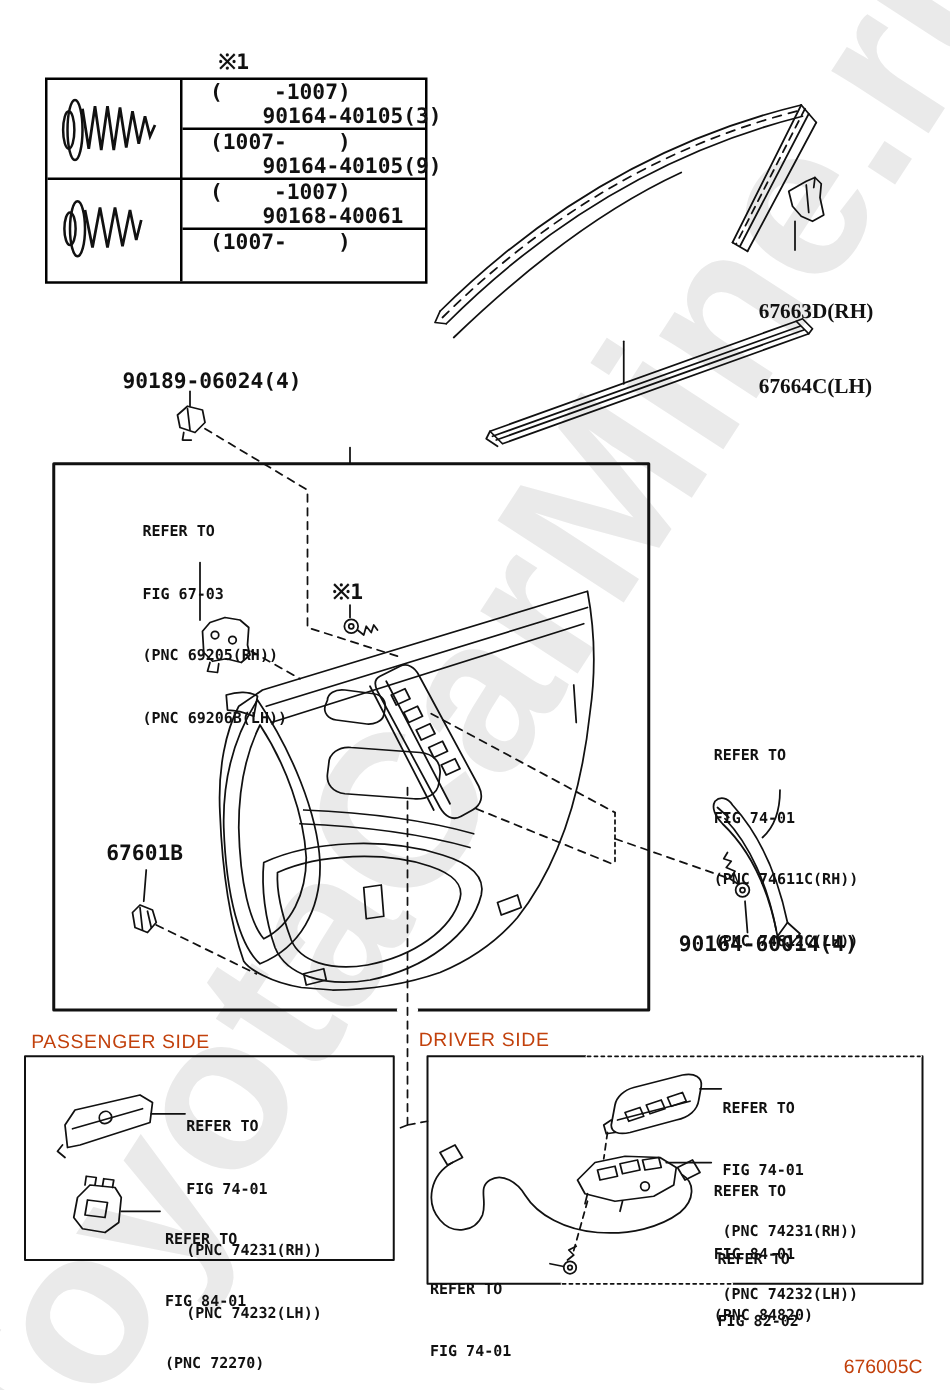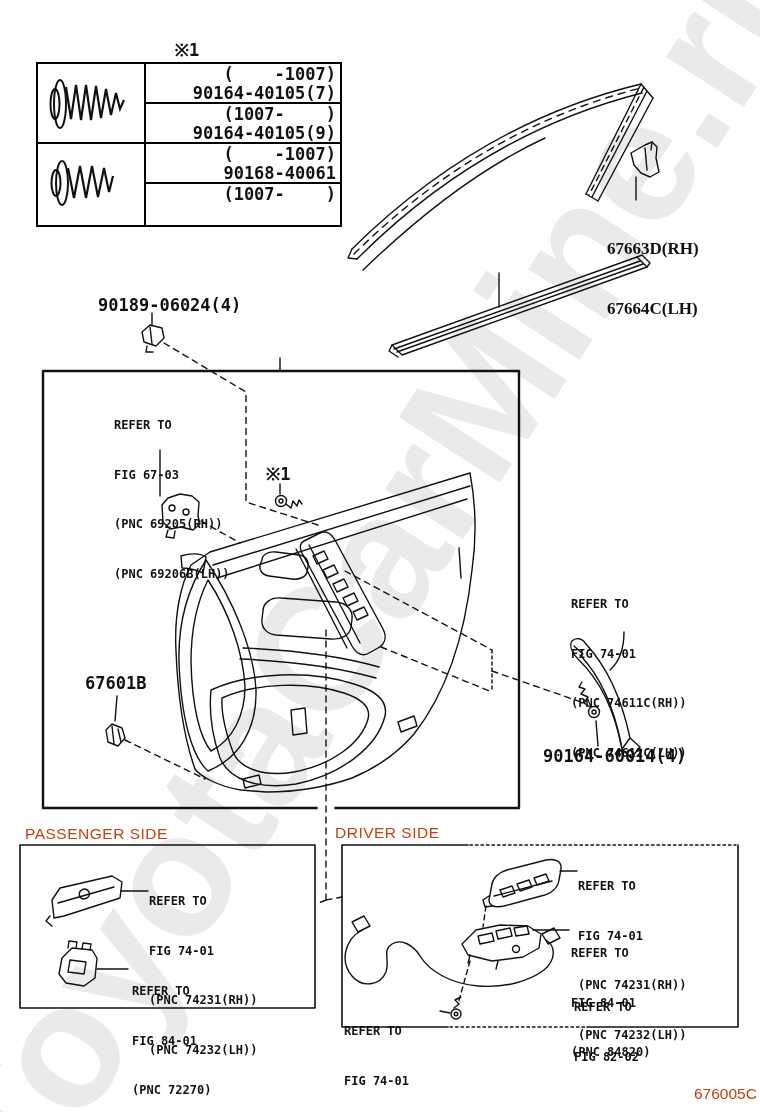--- a/index.html
+++ b/index.html
@@ -14,21 +14,21 @@
   .ref{font-size:12px;line-height:16.5px;}
   .sans{position:absolute;font:400 15.5px/18px "Liberation Sans",sans-serif;color:#c2410c;
         letter-spacing:.5px;white-space:pre;z-index:3;}
   
   #ftable{position:absolute;left:36px;top:62px;width:302px;height:161px;
           border:2.5px solid #000;z-index:2;background:transparent;}
   #ftable .vdiv{position:absolute;left:106px;top:0;bottom:0;width:2px;background:#000;}
   #ftable .hmain{position:absolute;left:0;right:0;top:78px;height:2px;background:#000;}
   #ftable .hsub1{position:absolute;left:108px;right:0;top:38px;height:1.5px;background:#000;}
   #ftable .hsub2{position:absolute;left:108px;right:0;top:118px;height:1.5px;background:#000;}
-  .fcell{position:absolute;left:110px;width:188px;height:40px;text-align:right;}
+  .fcell{position:absolute;left:128px;width:188px;height:40px;}
   .fcell .range{font:700 17px/19px "DejaVu Sans Mono","Liberation Mono",monospace;
                 color:#111;white-space:pre;padding-left:2px;}
   .fcell .part{font:700 17px/19px "DejaVu Sans Mono","Liberation Mono",monospace;
                color:#111;white-space:pre;padding-left:44px;}
   .ficon{position:absolute;left:8px;width:92px;height:66px;}
 </style>
 </head>
 <body>
 
 <div id="page">
@@ -229,21 +229,21 @@
       <path d="M20,16 L25,48 L30,14 L35,49 L40,14 L45,49 L50,15 L55,47 L60,18 L65,44 L70,22 L74,38 L78,29" stroke-width="2.2"></path>
     </svg>
     <svg class="ficon" style="top:86px;" viewBox="0 0 92 66" fill="none" stroke="#111">
       <ellipse cx="16" cy="33" rx="6" ry="22" stroke-width="2"></ellipse>
       <ellipse cx="10" cy="33" rx="4.5" ry="13" stroke-width="2"></ellipse>
       <path d="M22,18 L28,48 L34,16 L40,48 L46,16 L52,47 L58,18 L63,42 L67,26" stroke-width="2.2"></path>
     </svg>
 
     <div class="fcell" style="top:1px;">
       <div class="range">(    -1007)</div>
-      <div class="part">90164-40105(7)</div>
+      <div class="part">90164-40105(3)</div>
     </div>
     <div class="fcell" style="top:41px;">
       <div class="range">(1007-    )</div>
       <div class="part">90164-40105(9)</div>
     </div>
     <div class="fcell" style="top:81px;">
       <div class="range">(    -1007)</div>
       <div class="part">90168-40061</div>
     </div>
     <div class="fcell" style="top:121px;">
@@ -313,14 +313,14 @@
   <div class="lbl ref" style="left:574px;top:966px;">
     <div>REFER TO</div>
     <div>FIG 82-02</div>
   </div>
 
   <div class="lbl ref" style="left:344px;top:990px;">
     <div>REFER TO</div>
     <div>FIG 74-01</div>
   </div>
 
-  <div class="sans" style="left:694px;top:1085px;letter-spacing:0;">676005C</div>
+  <div class="sans" style="left:675px;top:1085px;letter-spacing:0;">676005C</div>
 </div>
 
 </body></html>

